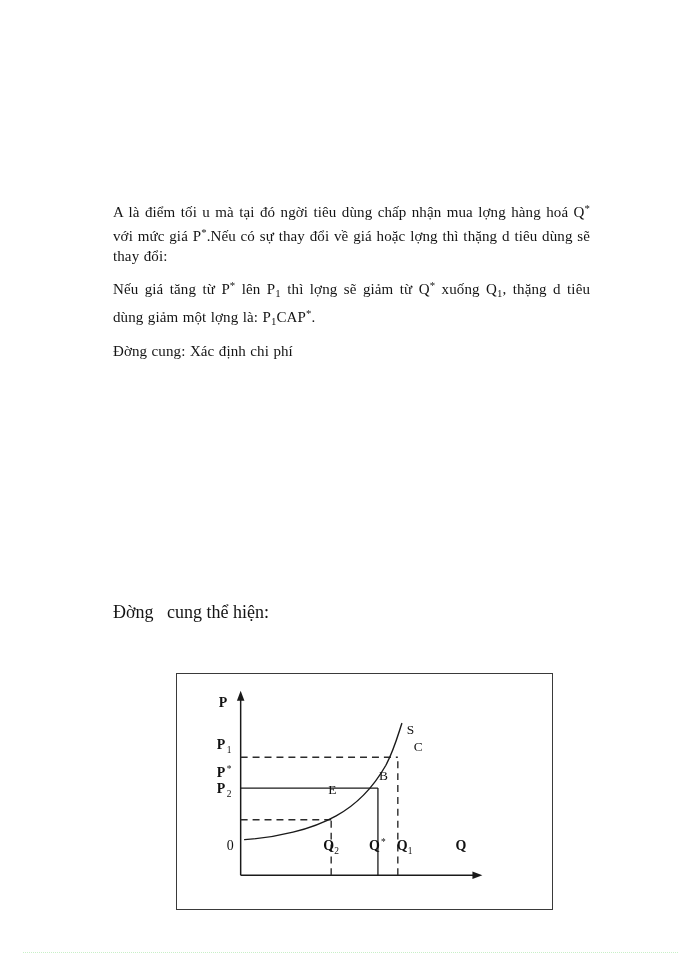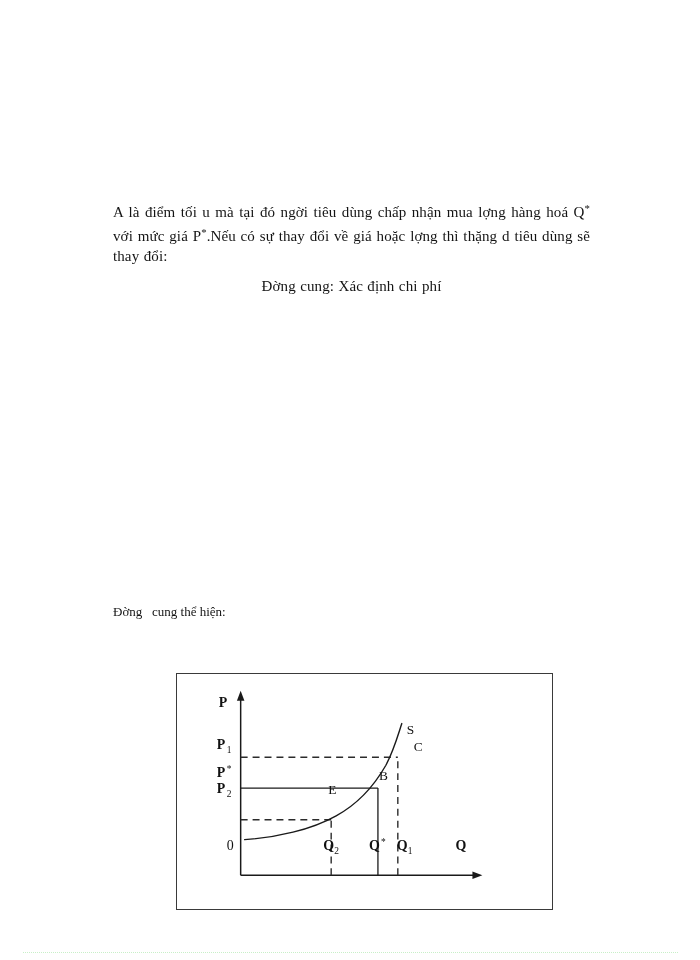--- a/index.html
+++ b/index.html
@@ -34,31 +34,31 @@
   .para {
     margin: 0 0 9px 0;
     font-size: 15px;
     line-height: 20.5px;
     text-align: justify;
     text-justify: inter-word;
     letter-spacing: 0.1px;
     word-spacing: 0.6px;
     color: #141414;
   }
-  .para.last-line-left { text-align: center; }
+  .para.last-line-left { text-align: left; }
 
   .sub { font-size: 0.72em; vertical-align: -0.28em; }
   .sup { font-size: 0.72em; vertical-align: 0.42em; }
 
   
   .caption-line {
     position: absolute;
     left: 113px;
     top: 602px;
-    font-size: 13px;
+    font-size: 18px;
     line-height: 20px;
     color: #141414;
     white-space: pre;
   }
 
   
   .figure-box {
     position: absolute;
     left: 176px;
     top: 673px;
@@ -115,20 +115,23 @@
 <body>
 
 <div class="page">
 
   <div class="textblock">
 
     <p class="para">
       <span>A là điểm tối u   mà tại đó ngời  tiêu dùng chấp nhận mua lợng   hàng hoá Q<span class="sup">*</span> với mức giá P<span class="sup">*</span>.Nếu có sự thay đổi về giá hoặc lợng   thì thặng d   tiêu dùng sẽ thay đổi:</span>
     </p>
 
+    <p class="para">
+      <span>Nếu giá tăng từ P<span class="sup">*</span> lên P<span class="sub">1</span> thì lợng   sẽ giảm từ Q<span class="sup">*</span> xuống Q<span class="sub">1</span>, thặng d   tiêu dùng giảm một lợng   là: P<span class="sub">1</span>CAP<span class="sup">*</span>.</span>
+    </p>
 
 
     <p class="para last-line-left">
       <span>Đờng   cung: Xác định chi phí</span>
     </p>
 
   </div>
 
   <div class="caption-line">Đờng   cung thể hiện:</div>
 

